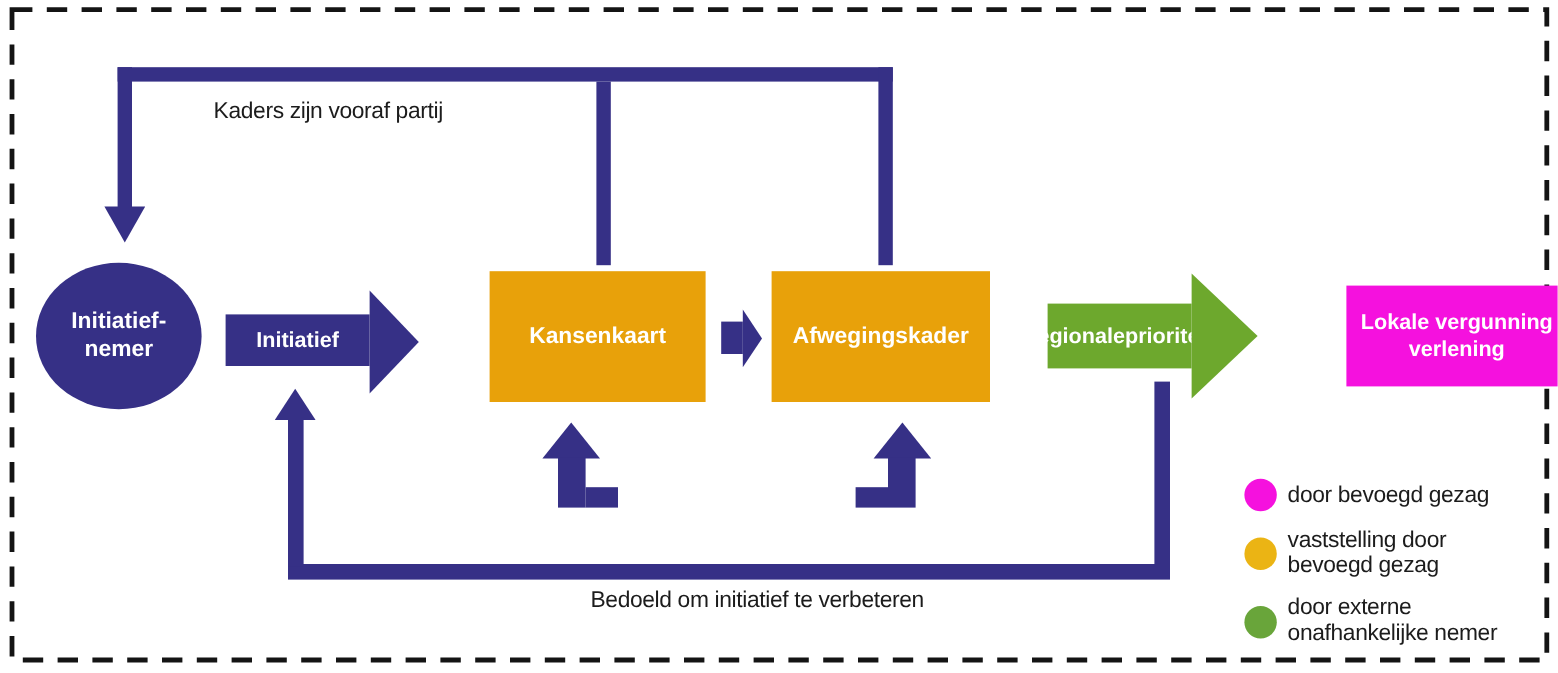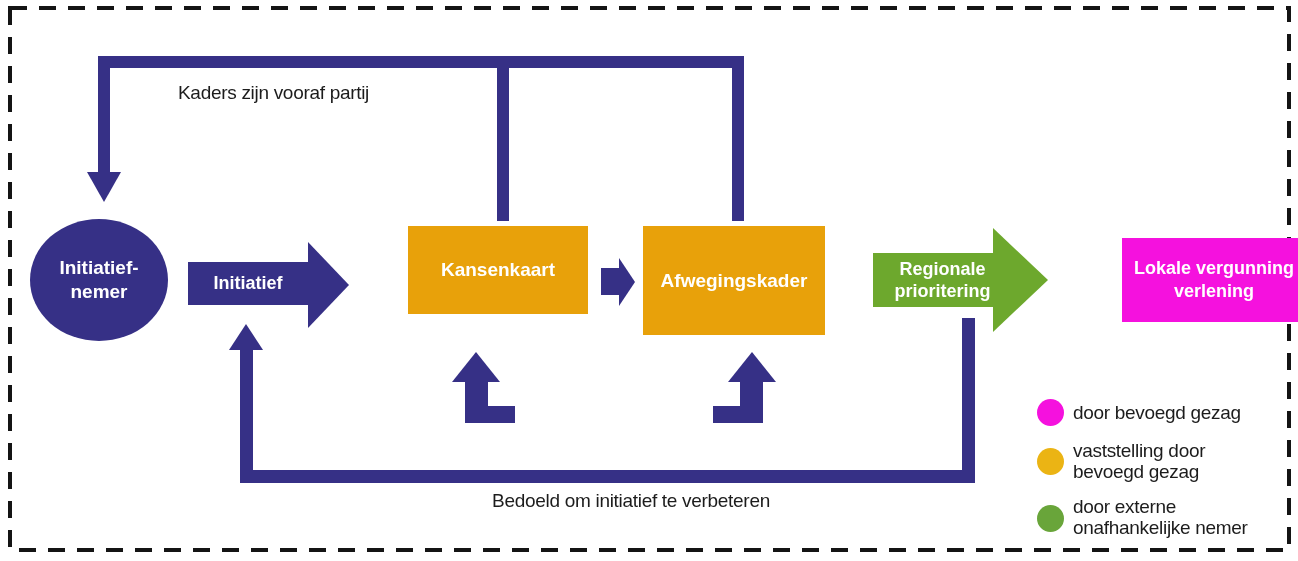--- a/index.html
+++ b/index.html
@@ -25,21 +25,21 @@
   .tri-right-sm{border-top:24px solid transparent;border-bottom:24px solid transparent;border-left:16px solid var(--blue);}
   .tri-right-green{border-top:52px solid transparent;border-bottom:52px solid transparent;border-left:55px solid var(--green);}
   
   .node{position:absolute;display:flex;flex-direction:column;align-items:center;justify-content:center;
         color:#ffffff;font-weight:700;text-align:center;line-height:1.25;}
   .node-orange{background:var(--orange);font-size:19px;}
   .node-circle{background:var(--blue);border-radius:50%;font-size:19px;}
   .node-magenta{background:var(--magenta);font-size:18px;line-height:1.3;}
   .arrow-body{position:absolute;background:var(--blue);display:flex;align-items:center;justify-content:center;
         color:#ffffff;font-weight:700;font-size:18px;}
-  .arrow-body-green{position:absolute;background:var(--green);display:flex;flex-direction:column;align-items:center;justify-content:center;
+  .arrow-body-green{position:absolute;background:var(--green);display:flex;flex-direction:row;align-items:center;justify-content:center;
         color:#ffffff;font-weight:700;font-size:18px;line-height:1.25;white-space:nowrap;padding-left:19px;}
   .note{position:absolute;color:var(--ink);font-size:19px;letter-spacing:-0.3px;white-space:nowrap;}
   
   .legend-dot{position:absolute;width:27px;height:27px;border-radius:50%;}
   .legend-text{position:absolute;color:var(--ink);font-size:19px;letter-spacing:-0.3px;line-height:21px;white-space:nowrap;}
 </style>
 </head>
 <body>
 
 <div class="stage">
@@ -58,21 +58,21 @@
   <div class="node node-circle" style="left:30px;top:219px;width:138px;height:122px;">
     <span>Initiatief-</span>
     <span>nemer</span>
   </div>
 
   <div class="arrow-body" style="left:188px;top:262px;width:120px;height:43px;">
     <span>Initiatief</span>
   </div>
   <div class="tri tri-right-big" style="left:308px;top:242px;"></div>
 
-  <div class="node node-orange" style="left:408px;top:226px;width:180px;height:88px;">
+  <div class="node node-orange" style="left:408px;top:226px;width:180px;height:109px;">
     <span>Kansenkaart</span>
   </div>
 
   <div class="bar" style="left:601px;top:268px;width:18px;height:27px;"></div>
   <div class="tri tri-right-sm" style="left:619px;top:258px;"></div>
 
   <div class="node node-orange" style="left:643px;top:226px;width:182px;height:109px;">
     <span>Afwegingskader</span>
   </div>
 

